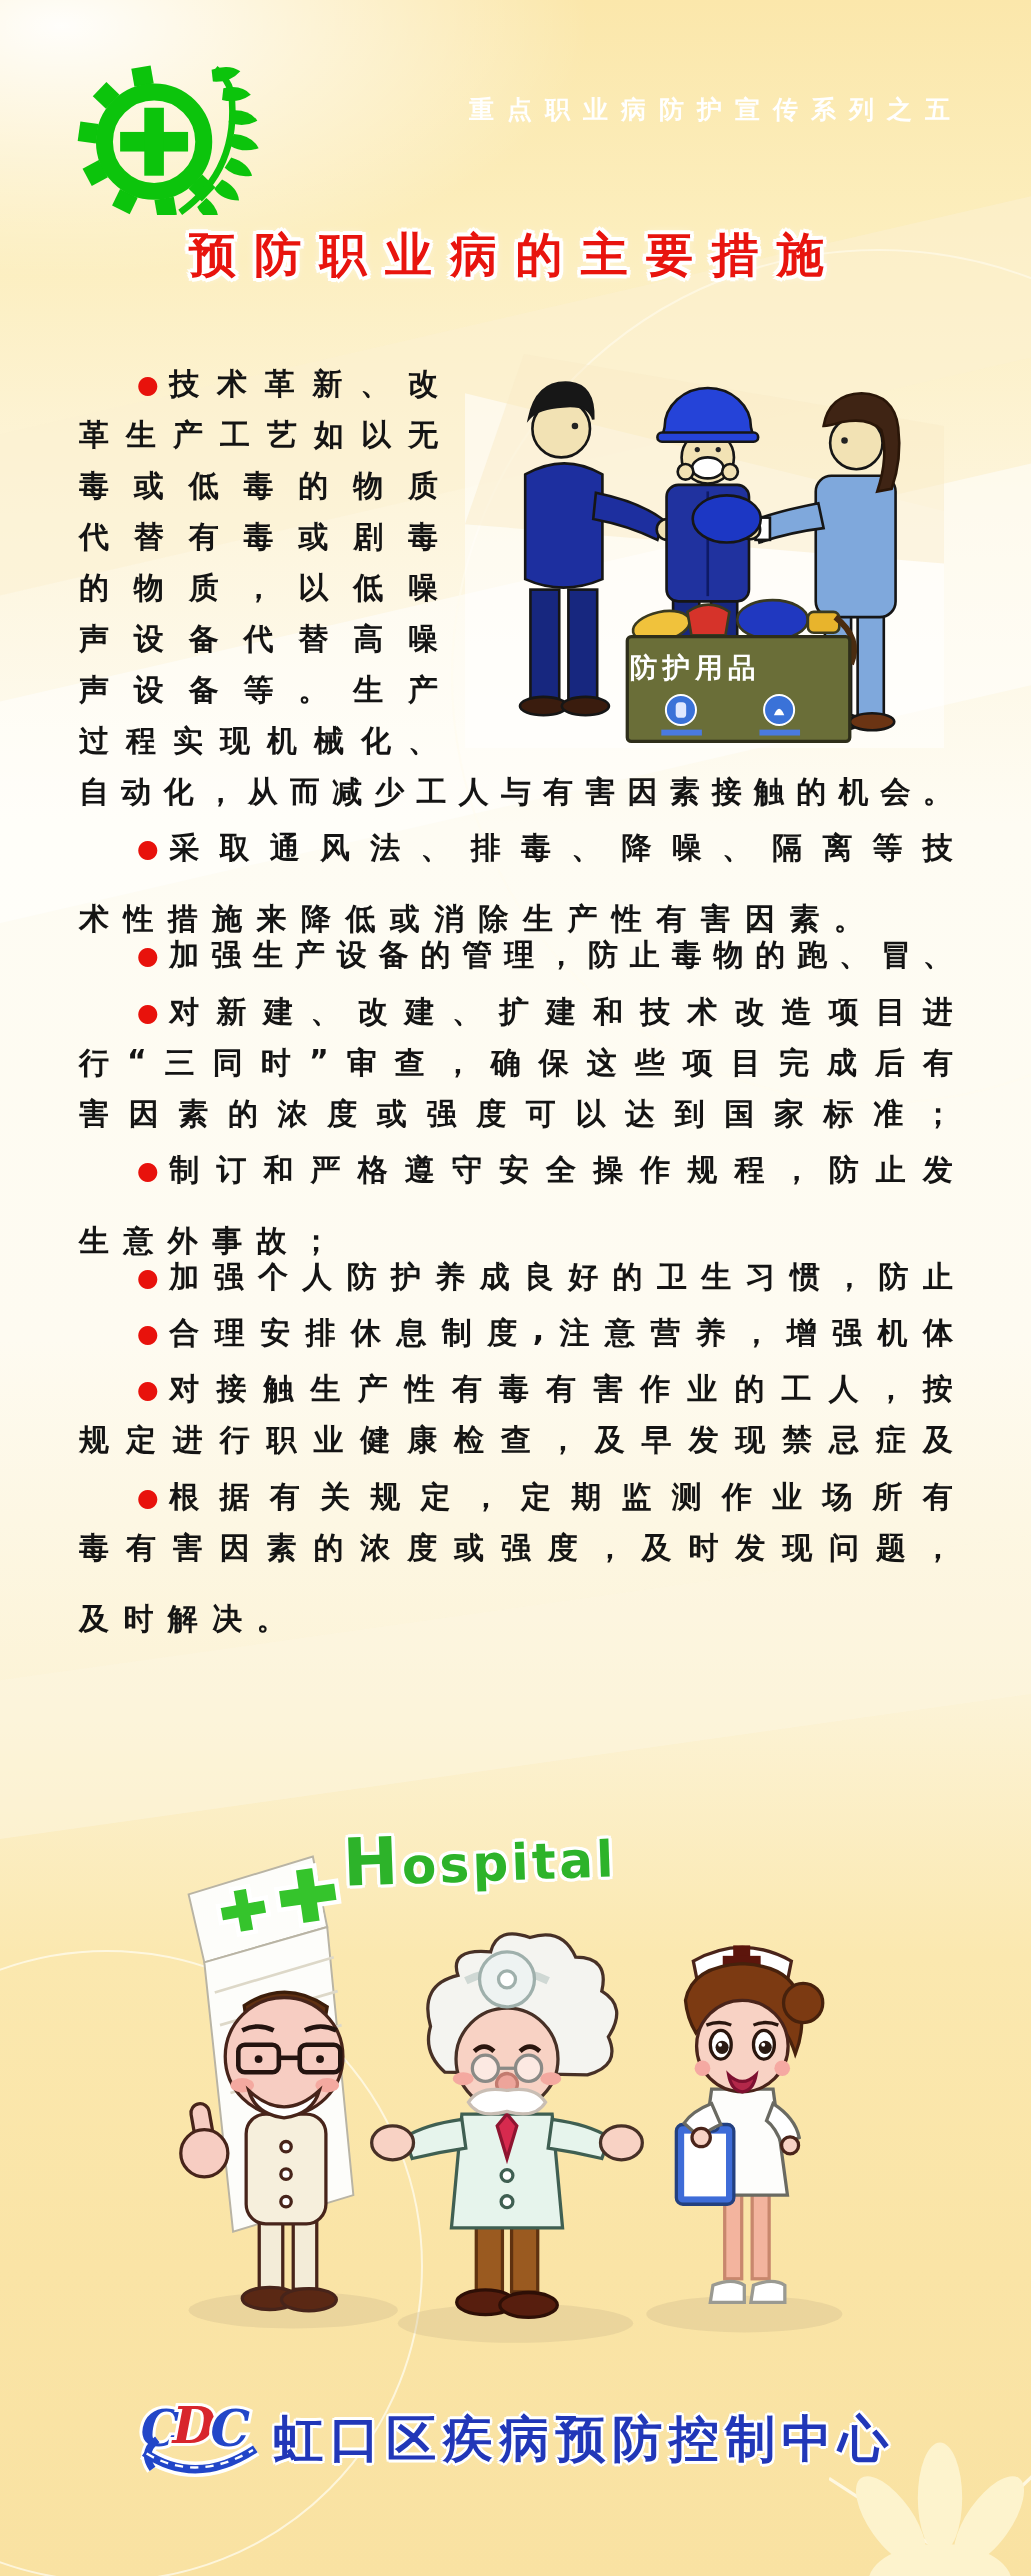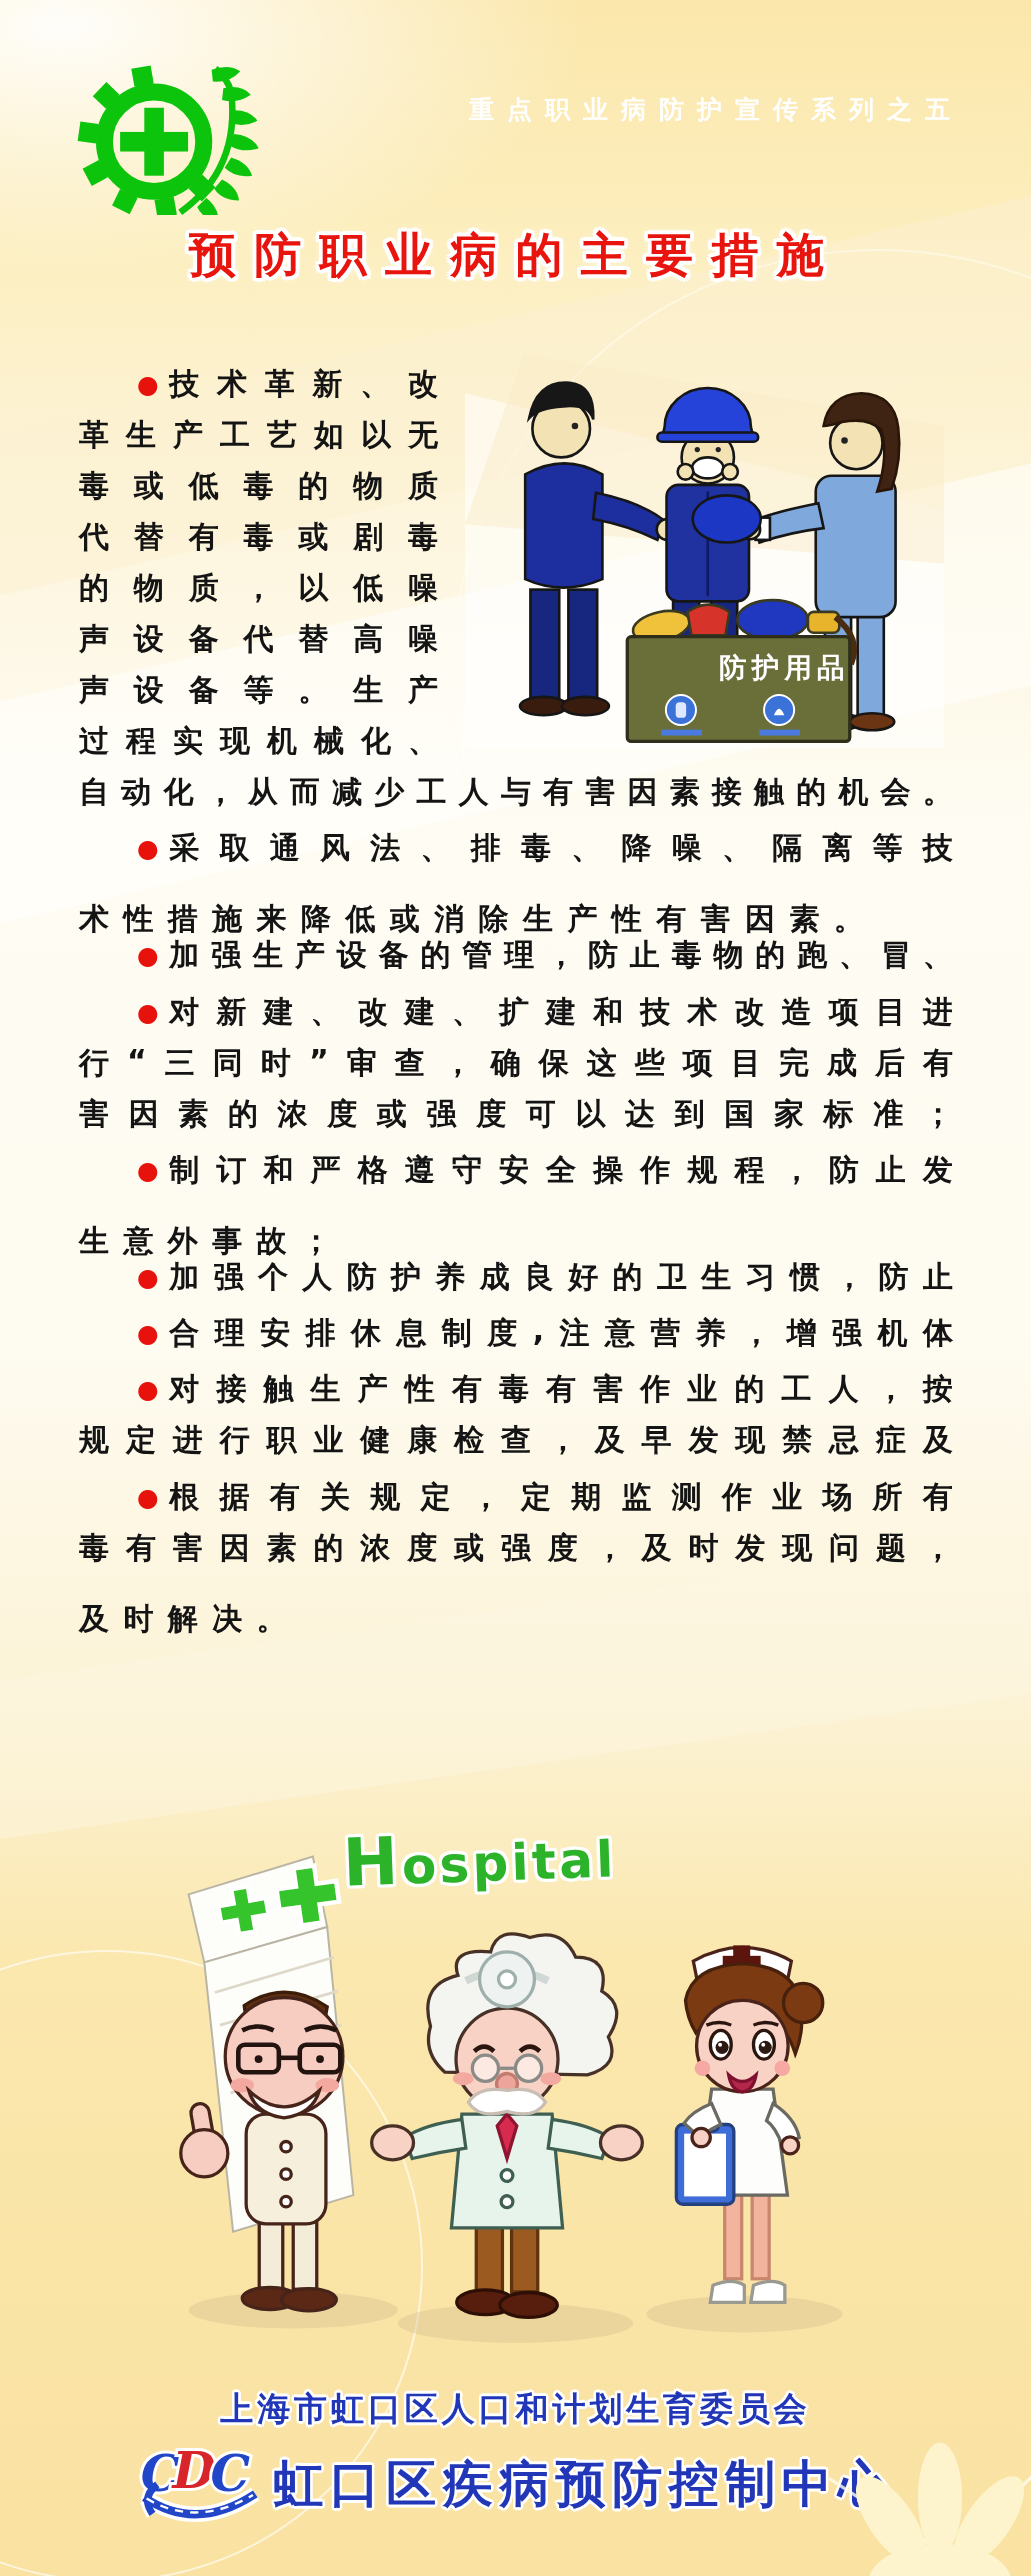--- a/index.html
+++ b/index.html
@@ -30,21 +30,21 @@
   .line{display:flex;align-items:center;height:51px;}
   .jline{flex:1 1 auto;display:flex;justify-content:space-between;}
   .bullet + .jline{margin-left:10.5px;}
   .lline{letter-spacing:14.4px;white-space:nowrap;margin-top:40px;}
   .indent{width:58px;flex:0 0 auto;}
   .bullet{color:#e8120c;font-size:25px;flex:0 0 auto;line-height:1;}
   .para{margin-top:5.2px;}
   .para1{margin-top:0;position:relative;}
   .narrow{width:359px;}
   .workers-wrap{position:absolute;right:9.2px;top:-5.2px;width:479px;height:394px;}
-  .box-label{position:absolute;left:165px;top:296px;width:220px;text-align:right;font-size:27.5px;font-weight:bold;color:#ffffff;letter-spacing:5.2px;}
+  .box-label{position:absolute;left:165px;top:296px;width:220px;text-align:left;font-size:27.5px;font-weight:bold;color:#ffffff;letter-spacing:5.2px;}
 
   
   .hospital-wrap{position:absolute;left:149px;top:1829px;width:733px;height:523px;}
   .hospital-sign{position:absolute;left:194px;top:-9.2px;font-size:50px;font-weight:900;color:#2db32a;letter-spacing:3.3px;transform:rotate(-2deg);
     text-shadow:-2.6px -2.6px 0 #fff,2.6px -2.6px 0 #fff,-2.6px 2.6px 0 #fff,2.6px 2.6px 0 #fff,-3.3px 0 0 #fff,3.3px 0 0 #fff,0 -3.3px 0 #fff,0 3.3px 0 #fff;}
   .hospital-sign::first-letter{font-size:1.32em;}
 
   
   .footer{position:absolute;left:0;top:2387px;width:100%;text-align:center;}
   .f1{font-size:33px;font-weight:900;color:#2137b8;letter-spacing:3.9px;
@@ -708,21 +708,20 @@
         <circle cx="873" cy="330" r="3" fill="#fff"></circle>
           <circle cx="939" cy="330" r="3" fill="#fff"></circle>
         <path d="M852 300 Q872 292 890 300" fill="none" stroke="#2a160e" stroke-width="5"></path>
         <path d="M924 300 Q942 292 962 300" fill="none" stroke="#2a160e" stroke-width="5"></path>
       </g>
     </svg>
     <div class="hospital-sign">Hospital</div>
   </div>
 
   <div class="footer">
-    <div class="f1">上海市虹口区人口和计划生育委员会</div>
     <div class="f2row">
       <svg width="124" height="92" viewBox="0 0 210 150">
         <path d="M14 96 Q102 156 202 90" stroke="#ffffff" stroke-width="26" fill="none"></path>
         <path d="M36 74 Q8 96 28 124" stroke="#ffffff" stroke-width="22" fill="none"></path>
         <g font-family="'DejaVu Serif','Liberation Serif',serif" font-weight="bold" font-style="italic" font-size="84" paint-order="stroke" stroke="#ffffff" stroke-width="10">
           <text x="8" y="86" fill="#2246c8">C</text>
           <text x="62" y="80" fill="#d8252c">D</text>
           <text x="126" y="86" fill="#2246c8">C</text>
         </g>
         <path d="M36 74 Q8 96 28 124" stroke="#2246c8" stroke-width="12" fill="none"></path>

